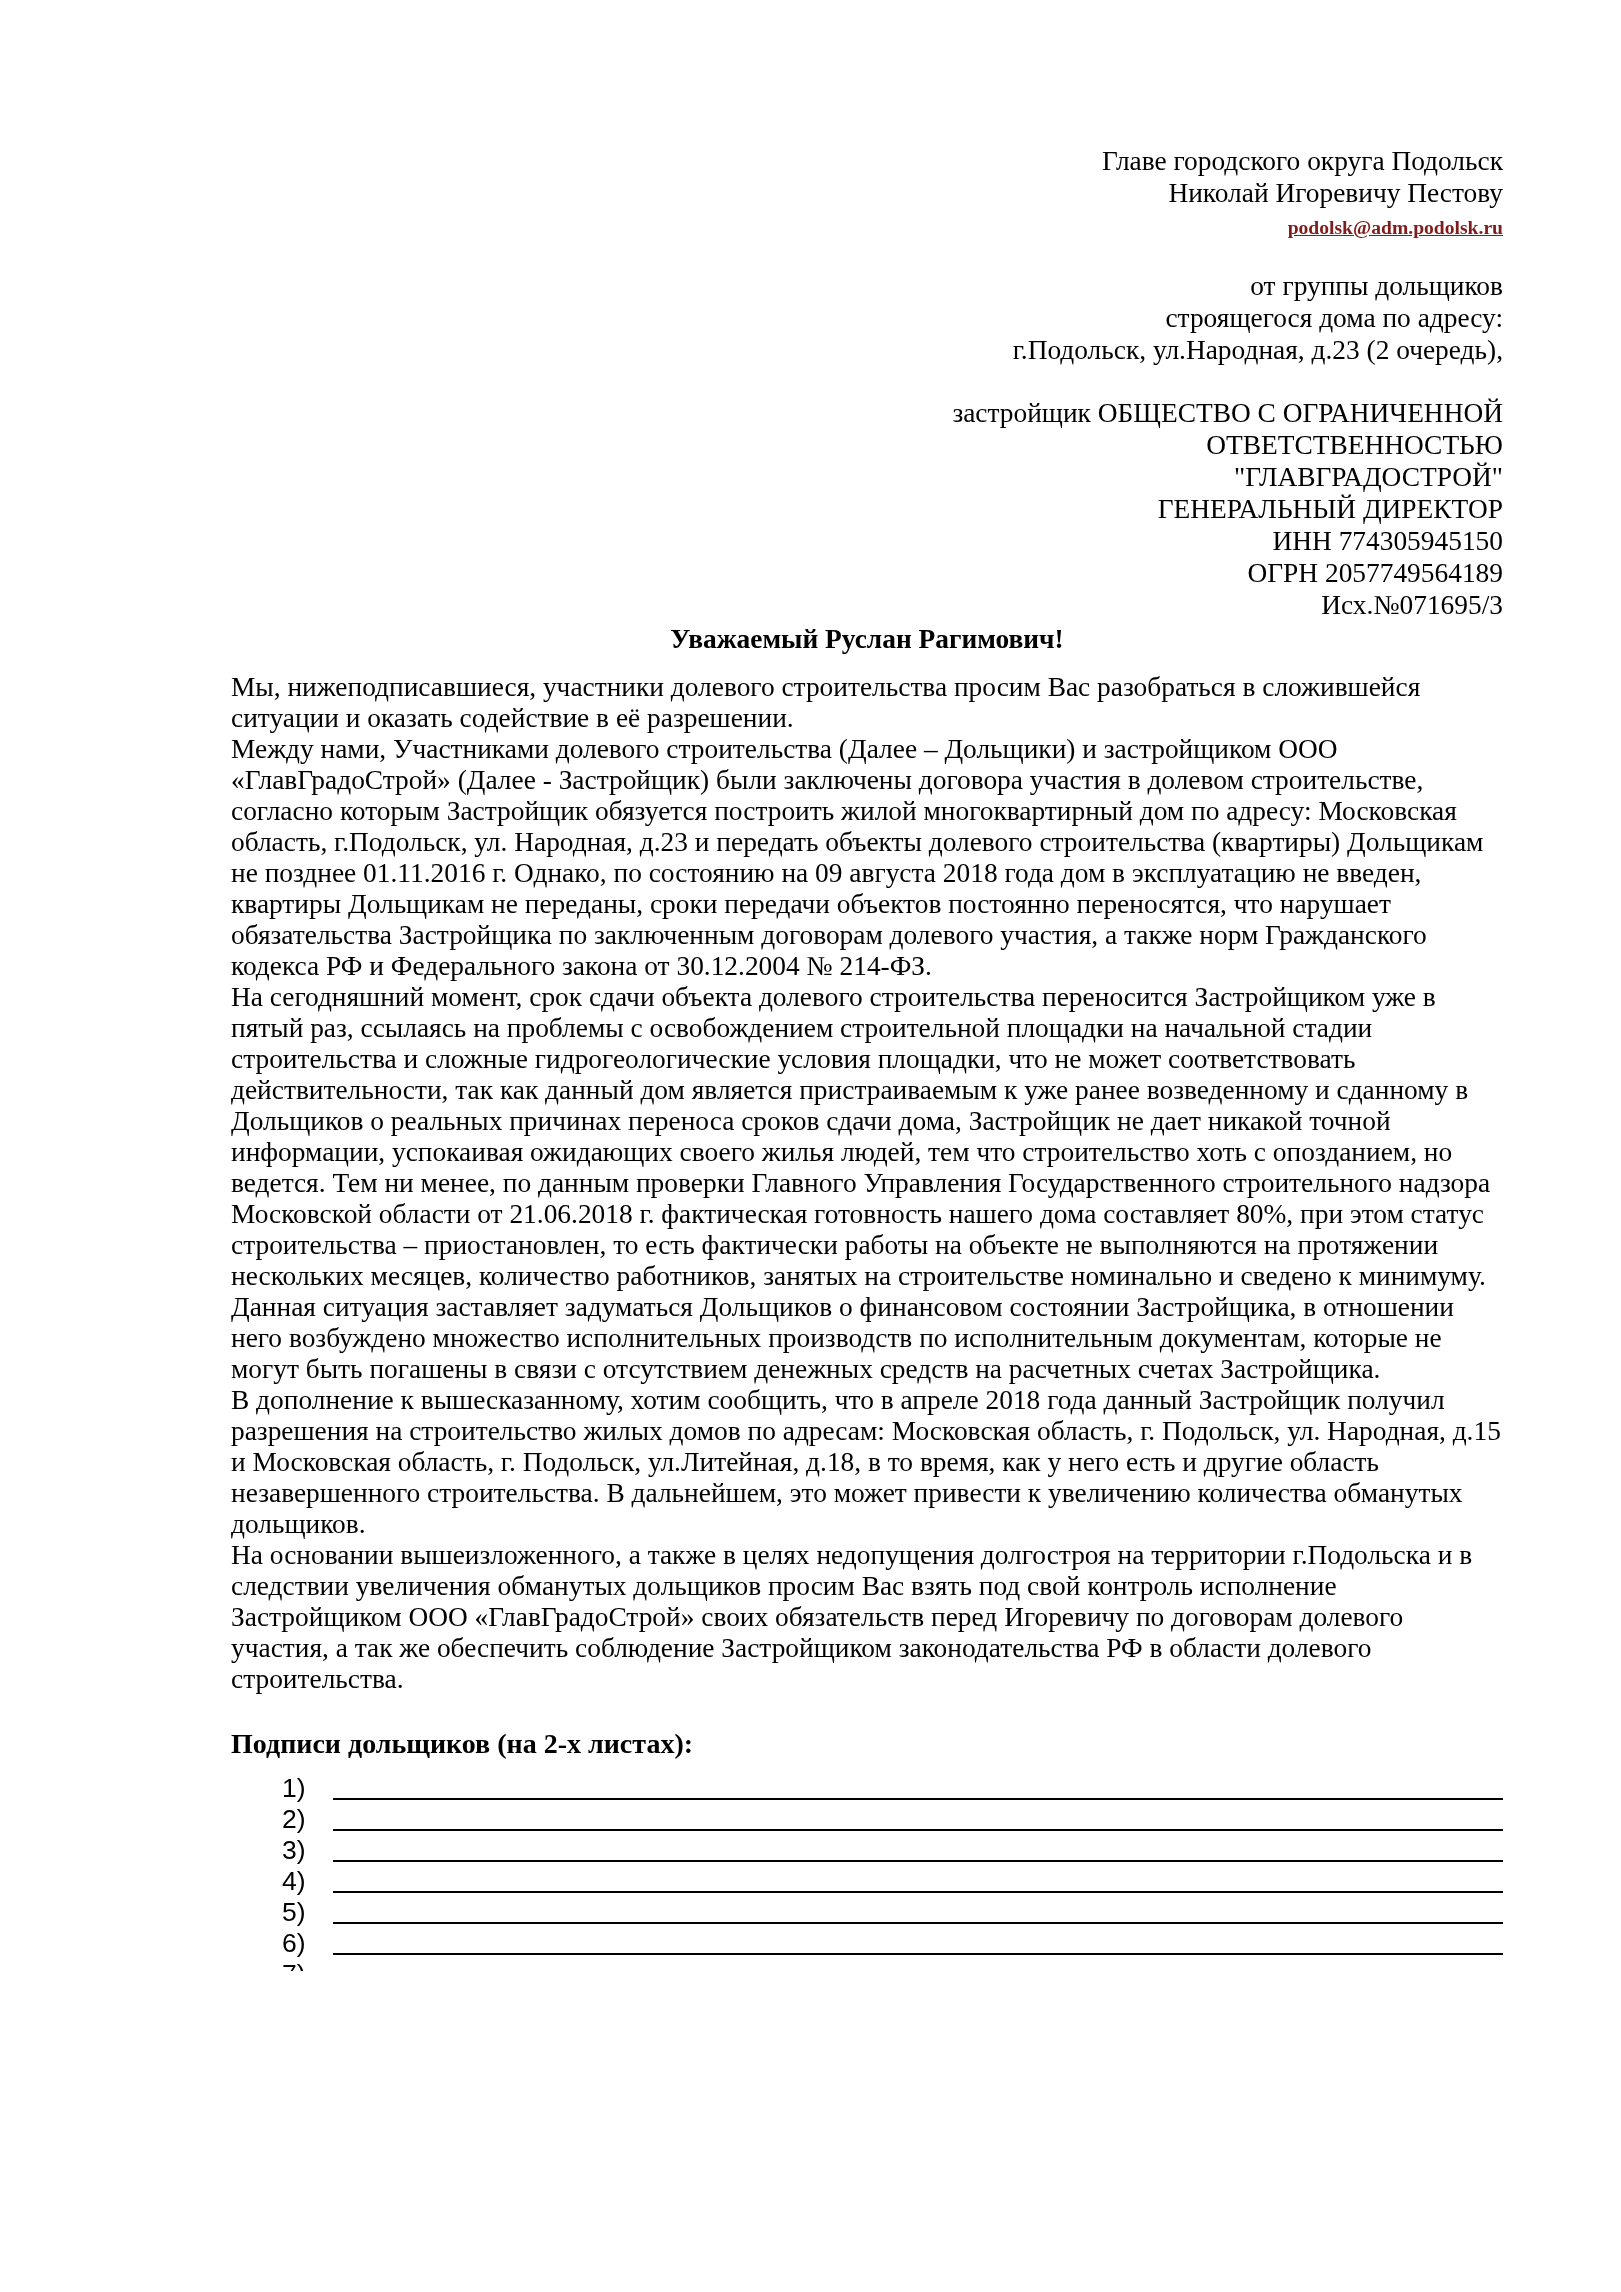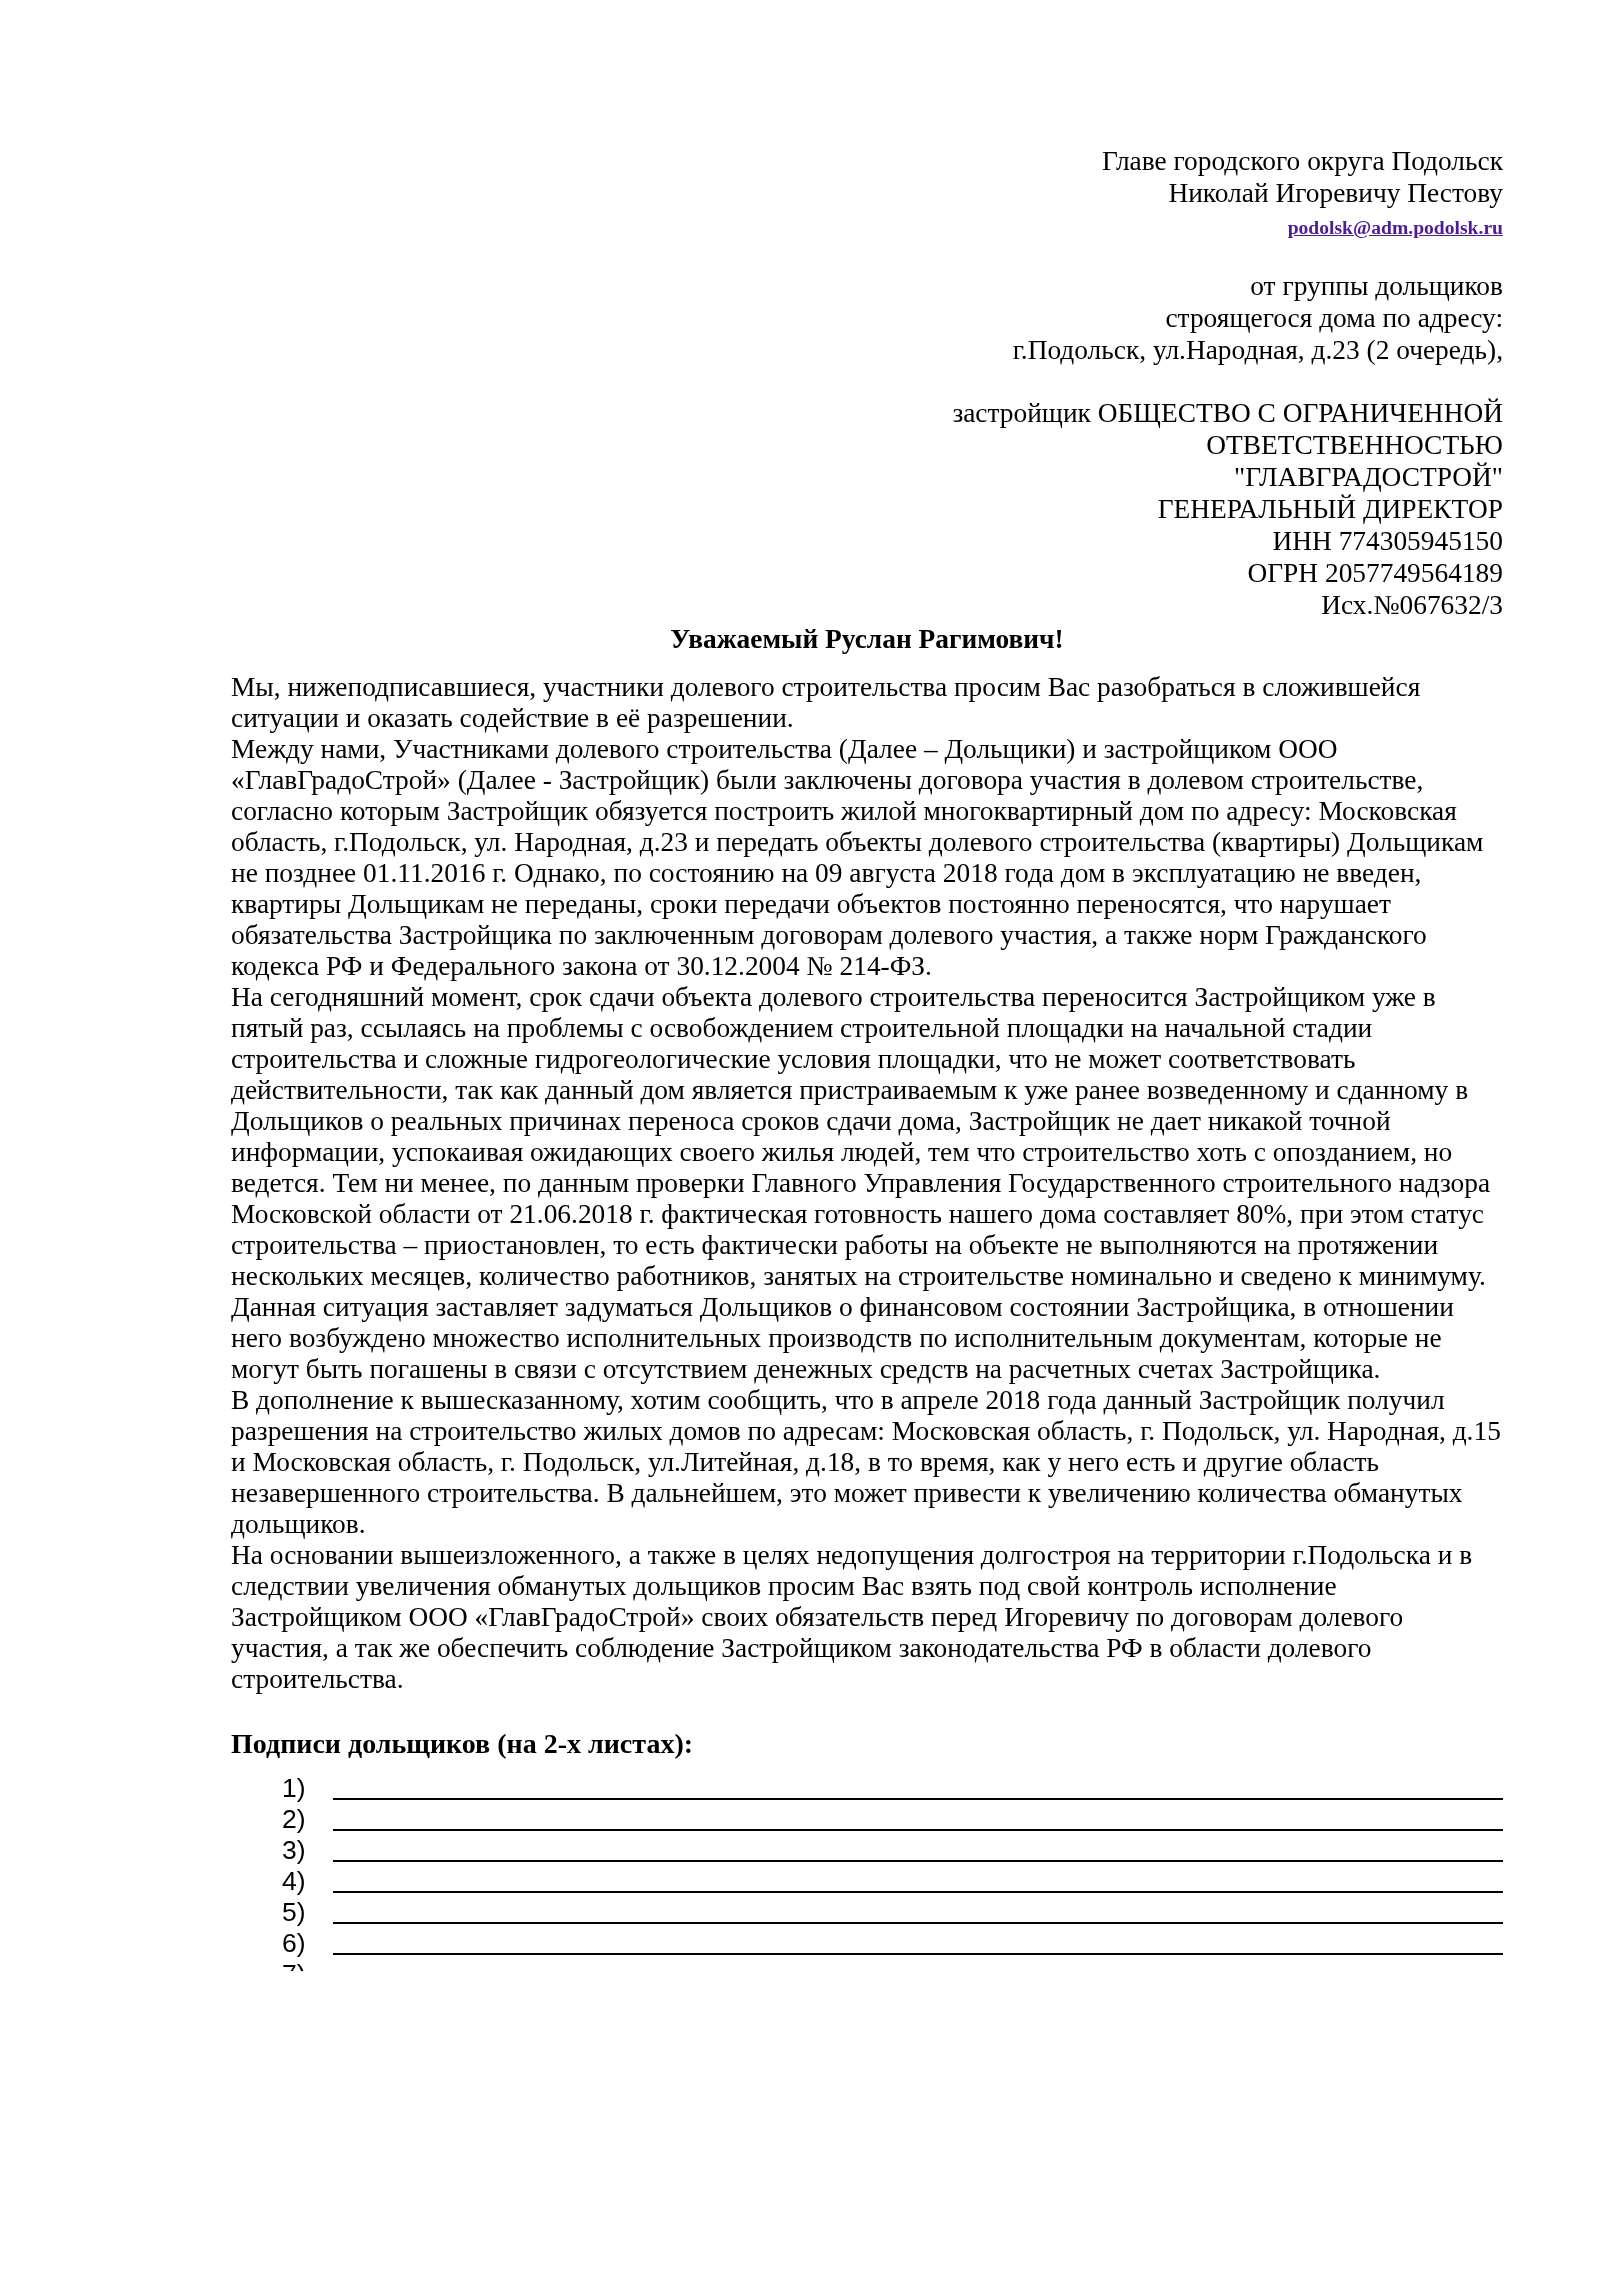--- a/index.html
+++ b/index.html
@@ -21,21 +21,21 @@
   .letterhead {
     text-align: right;
     font-size: 27.4px;
     line-height: 32px;
   }
   .lh-line { white-space: nowrap; }
   .email-line { line-height: 32px; }
   .email-link {
     font-size: 19.6px;
     font-weight: bold;
-    color: #4c1d95;
+    color: #7f1d1d;
     text-decoration: underline;
     cursor: pointer;
   }
   .spacer-sm { height: 25.5px; }
   .spacer-md { height: 31px; }
   .salutation {
     margin-top: 2px;
     text-align: center;
     font-weight: bold;
     font-size: 27.4px;
@@ -108,21 +108,21 @@
           <div class="lh-line">г.Подольск, ул.Народная, д.23 (2 очередь),</div>
         </div>
       <div class="spacer-md"></div>
       <div>
           <div class="lh-line">застройщик ОБЩЕСТВО С ОГРАНИЧЕННОЙ</div>
           <div class="lh-line">ОТВЕТСТВЕННОСТЬЮ</div>
           <div class="lh-line">"ГЛАВГРАДОСТРОЙ"</div>
           <div class="lh-line">ГЕНЕРАЛЬНЫЙ ДИРЕКТОР</div>
           <div class="lh-line">ИНН 774305945150</div>
           <div class="lh-line">ОГРН 2057749564189</div>
-          <div class="lh-line">Исх.№067632/3</div>
+          <div class="lh-line">Исх.№071695/3</div>
         </div>
     </div>
 
     <div class="salutation">Уважаемый Руслан Рагимович!</div>
 
     <div class="body-block">
         <div class="paragraph">
           <div class="bline">Мы, нижеподписавшиеся, участники долевого строительства просим Вас разобраться в сложившейся</div>
           <div class="bline">ситуации и оказать содействие в её разрешении.</div>
         </div>

